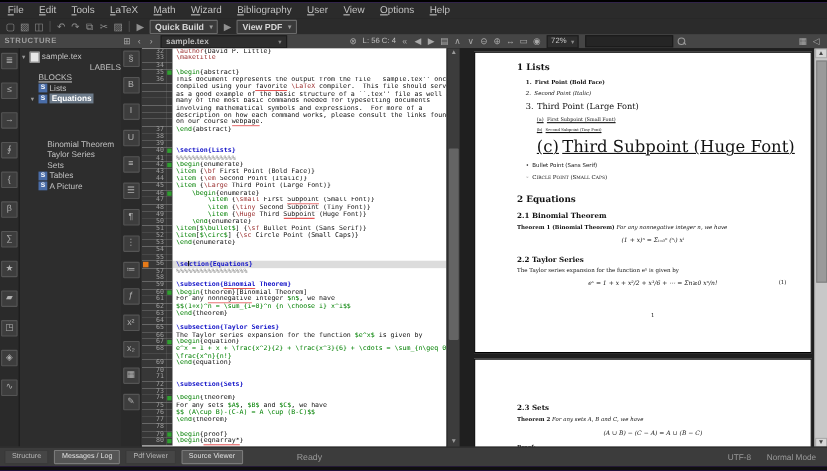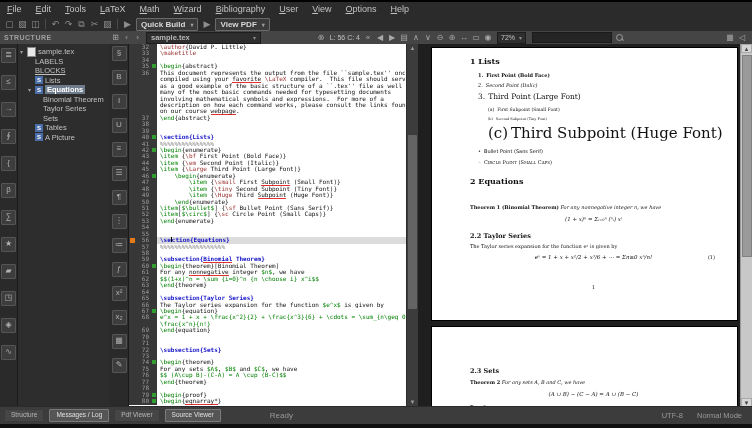--- a/index.html
+++ b/index.html
@@ -83,21 +83,21 @@
             font-family:"DejaVu Serif",serif;color:#111;}
   #page1{top:3px;height:272px;}
   #page2{top:282px;height:120px;}
   .p-abs{position:absolute;left:38px;right:20px;}
   .p-h1{font-weight:bold;font-size:8px;}
   .p-h2{font-weight:bold;font-size:6.5px;}
   .p-body{font-size:5px;}
   .p-it{font-style:italic;}
   .p-center{text-align:center;}
   .pdf-li{position:absolute;left:46px;right:20px;font-size:5px;white-space:nowrap;}
-  .pdf-li.ind{left:56px;}
+  .pdf-li.ind{left:56px;text-decoration:underline;}
   .pdf-li .mk{margin-right:3px;}
   .st-bold{font-weight:bold;} .st-italic{font-style:italic;} .st-large{font-size:7.5px;}
   .st-small{font-size:4.5px;} .st-tiny{font-size:3.5px;} .st-huge{font-size:15px;}
   .st-sans{font-family:"DejaVu Sans",sans-serif;} .st-smallcaps{font-variant:small-caps;}
   .p-formula{font-style:italic;font-size:5.5px;text-align:center;}
   .eqnum{position:absolute;right:22px;font-size:5px;}
   #pdf-scroll{position:absolute;right:0;top:0;width:11px;bottom:0;background:#c8c8c8;border-left:1px solid #9a9a9a;}
   #pdf-scroll .sc-arrow{color:#444;background:#d6d6d6;border:1px solid #a8a8a8;box-sizing:border-box;}
   #pdf-scroll .thumb{position:absolute;left:1px;width:8px;top:11px;height:55%;background:#9a9a9a;border:1px solid #808080;}
   
@@ -210,39 +210,39 @@
         <div class="rail-icon">◳</div>
         <div class="rail-icon">◈</div>
         <div class="rail-icon">∿</div>
       </div>
     <div id="tree">
         <div class="tree-row" style="padding-left: 2px;">
           <span class="exp">▾</span>
           <span class="ticon-file"></span>
           <span class="lbl">sample.tex</span>
         </div>
-        <div class="tree-row" style="padding-left: 10px;">
+        <div class="tree-row" style="padding-left: 10px; justify-content: flex-end;">
           <span class="noexp"></span>
           <span class="lbl">LABELS</span>
         </div>
         <div class="tree-row" style="padding-left: 10px; text-decoration: underline;">
           <span class="noexp"></span>
           <span class="lbl">BLOCKS</span>
         </div>
         <div class="tree-row" style="padding-left: 10px;">
           <span class="noexp"></span>
           <span class="ticon-sec">S</span>
           <span class="lbl">Lists</span>
         </div>
         <div class="tree-row selected" style="padding-left: 10px;">
           <span class="exp">▾</span>
           <span class="ticon-sec">S</span>
           <span class="lbl">Equations</span>
         </div>
-        <div class="tree-row" style="padding-left: 18px;">
+        <div class="tree-row" style="padding-left: 18px; margin-top: 32px;">
           <span class="noexp"></span>
           <span class="lbl">Binomial Theorem</span>
         </div>
         <div class="tree-row" style="padding-left: 18px;">
           <span class="noexp"></span>
           <span class="lbl">Taylor Series</span>
         </div>
         <div class="tree-row" style="padding-left: 18px;">
           <span class="noexp"></span>
           <span class="lbl">Sets</span>
@@ -590,20 +590,21 @@
             <div class="pdf-li" style="top: 24px;"><span class="mk st-bold">1.</span><span class="st-bold">First Point (Bold Face)</span></div>
             <div class="pdf-li" style="top: 34px;"><span class="mk st-italic">2.</span><span class="st-italic">Second Point (Italic)</span></div>
             <div class="pdf-li" style="top: 44px;"><span class="mk st-large">3.</span><span class="st-large">Third Point (Large Font)</span></div>
             <div class="pdf-li ind" style="top: 58px;"><span class="mk st-small">(a)</span><span class="st-small">First Subpoint (Small Font)</span></div>
             <div class="pdf-li ind" style="top: 67px;"><span class="mk st-tiny">(b)</span><span class="st-tiny">Second Subpoint (Tiny Font)</span></div>
             <div class="pdf-li ind" style="top: 76px;"><span class="mk st-huge">(c)</span><span class="st-huge">Third Subpoint (Huge Font)</span></div>
             <div class="pdf-li" style="top: 100px;"><span class="mk st-sans">•</span><span class="st-sans">Bullet Point (Sans Serif)</span></div>
             <div class="pdf-li" style="top: 111px;"><span class="mk st-smallcaps">◦</span><span class="st-smallcaps">Circle Point (Small Caps)</span></div>
           </div>
         <div class="p-abs p-h1" style="top:128px;">2   Equations</div>
+        <div class="p-abs p-h2" style="top:144px;">2.1   Binomial Theorem</div>
         <div class="p-abs p-body" style="top:156px;">
           <span class="st-bold">Theorem 1 (Binomial Theorem)</span>
           <span class="p-it">For any nonnegative integer n, we have</span>
         </div>
         <div class="p-abs p-formula" style="top:168px;">(1 + x)ⁿ = Σᵢ₌₀ⁿ (ⁿᵢ) xⁱ</div>
         <div class="p-abs p-h2" style="top:184px;">2.2   Taylor Series</div>
         <div class="p-abs p-body" style="top:195px;">The Taylor series expansion for the function eˣ is given by</div>
         <div class="p-abs p-formula" style="top:206px;">eˣ = 1 + x + x²/2 + x³/6 + ⋯ = Σn≥0 xⁿ/n!</div>
         <div class="eqnum" style="top:206px;">(1)</div>
         <div class="p-abs p-body p-center" style="top:236px;">1</div>

